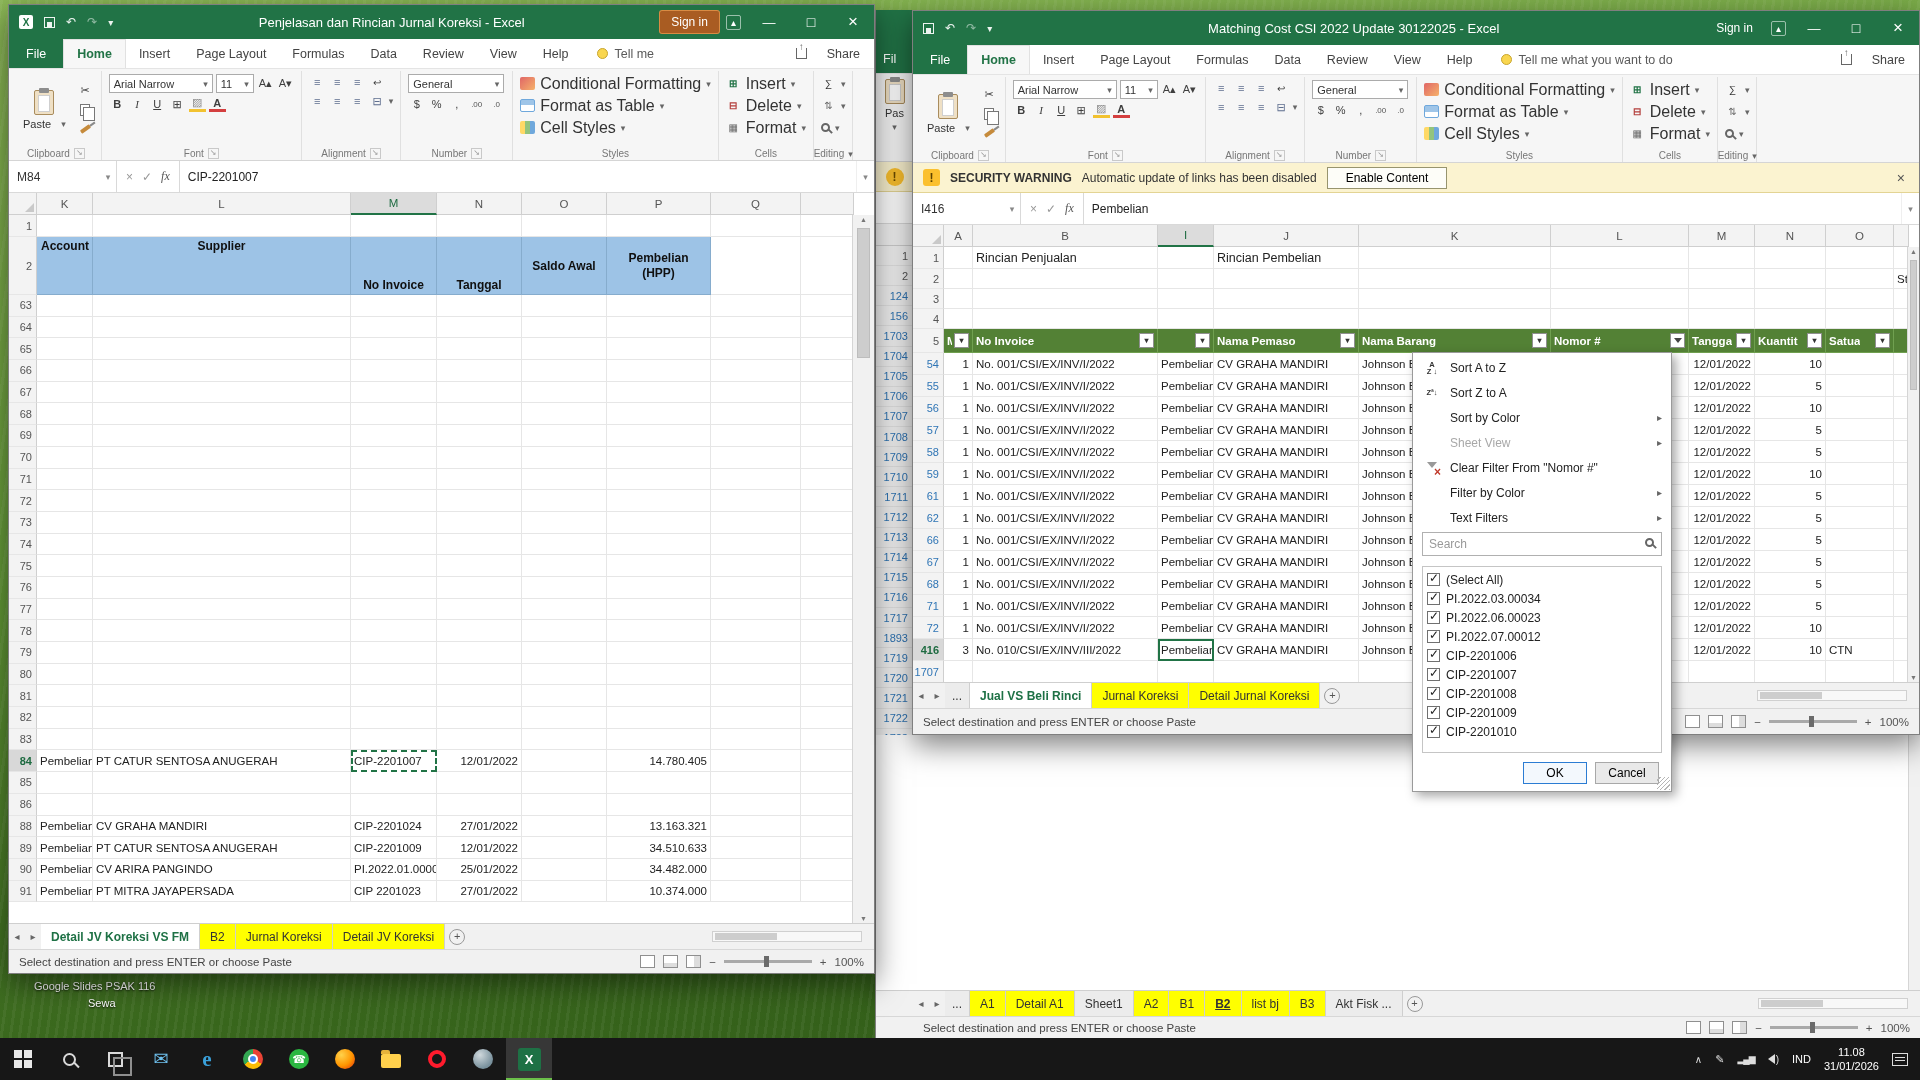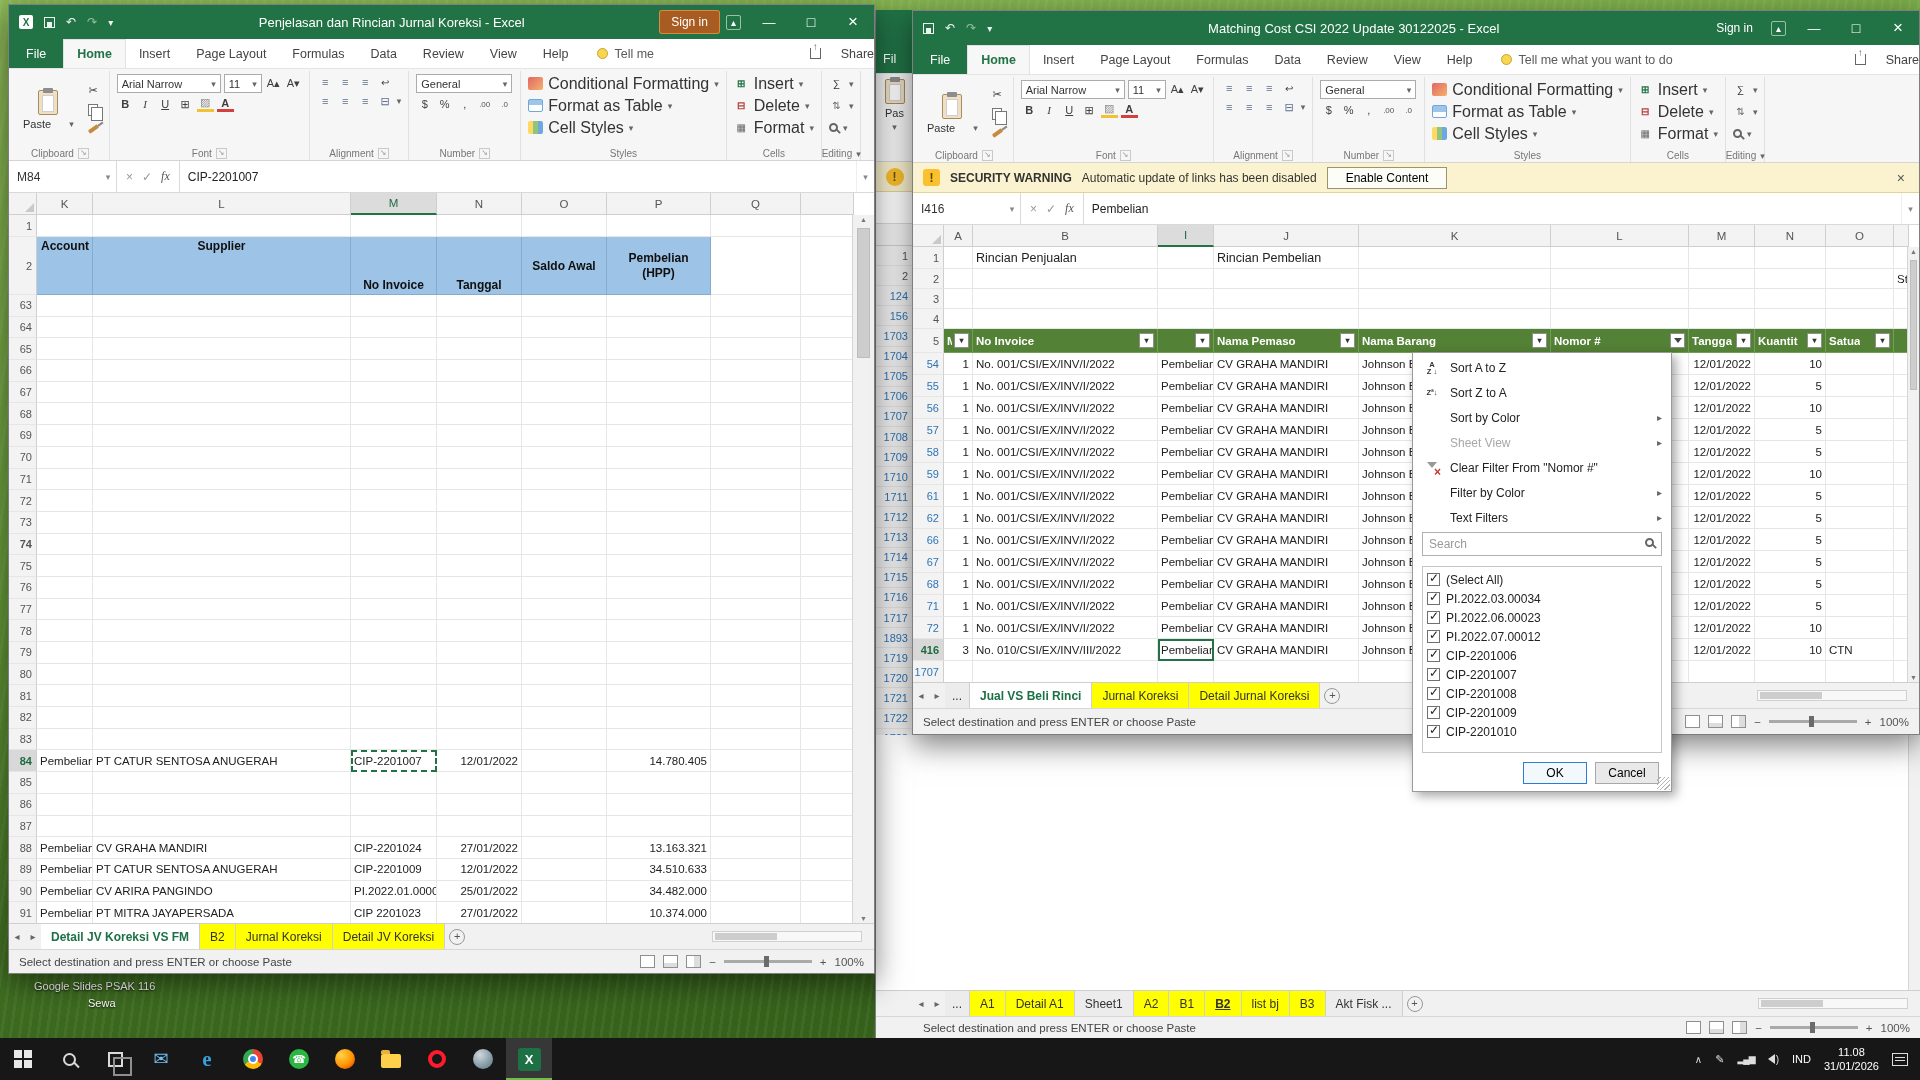--- a/index.html
+++ b/index.html
@@ -34,39 +34,39 @@
 .wbtn.max::before{content:"□";font-size:14px}
 .wbtn.close::before{content:"×";font-size:17px}
 
 .menurow{flex:0 0 30px;background:#fff;display:flex;align-items:center;font-size:12.5px;color:#444;border-bottom:1px solid #e4e4e4}
 .mtabs{display:flex;align-self:stretch}
 .mtab{padding:0 13px;display:flex;align-items:center;white-space:nowrap}
 .mtab.file{background:#217346;color:#fff;padding:0 17px}
 .mtab.active{color:#217346;font-weight:bold;background:#f7f7f7;border:1px solid #e1e1e1;border-bottom:none}
 .tellme{display:flex;align-items:center;gap:6px;margin-left:16px;color:#5a5a5a;white-space:nowrap}
 .bulb{width:11px;height:11px;border-radius:50%;background:#f9d64f;border:1px solid #c8a52e;display:inline-block}
-.share{margin-left:auto;display:flex;align-items:center;gap:20px;padding-right:0;color:#444;white-space:nowrap}
+.share{margin-left:auto;display:flex;align-items:center;gap:20px;padding-right:14px;color:#444;white-space:nowrap}
 .shareico{width:11px;height:11px;border:1px solid #666;border-top:none;position:relative;display:inline-block}
 .shareico::after{content:"↑";position:absolute;left:2px;top:-7px;font-size:10px;color:#666}
 
 
 #lw-ribbon{flex:0 0 92px}
 #rw-ribbon{flex:0 0 88px}
 .ribbon{height:100%;background:#f6f6f6;border-bottom:1px solid #d5d5d5;display:flex;padding:2px 2px 0;overflow:hidden}
 .rgroup{position:relative;border-right:1px solid #e0e0e0;padding:3px 7px 15px;display:flex;flex-direction:column;flex:0 0 auto}
 .rlabel{position:absolute;left:0;right:0;bottom:1px;display:flex;align-items:center;justify-content:center;gap:4px;font-size:10px;color:#777;white-space:nowrap}
 .dlg{font-size:8px;color:#999;border:1px solid #c9c9c9;padding:0 1px;line-height:1.1}
 .dlg::before{content:"↘"}
 .rbody{display:flex;flex:1;gap:6px}
 .rbody.col{flex-direction:column;gap:3px}
 .pastebtn{display:flex;flex-direction:column;align-items:center;justify-content:center;gap:3px;padding:1px 5px;font-size:11px;color:#333}
 .i-clip{width:20px;height:25px;background:#efe0c5;border:1px solid #a98c5d;border-radius:2px;position:relative;display:inline-block}
 .i-clip::before{content:"";position:absolute;left:4px;top:-3px;width:10px;height:5px;background:#8d8d8d;border-radius:1px}
 .i-clip::after{content:"";position:absolute;left:3px;top:4px;right:3px;bottom:2px;background:#fff;border:1px solid #cfcfcf}
-.plbl{display:flex;gap:18px;align-items:center}
+.plbl{display:flex;gap:10px;align-items:center}
 .clipcol{display:flex;flex-direction:column;gap:3px;justify-content:center}
 .sico{min-width:17px;height:16px;display:inline-flex;align-items:center;justify-content:center;font-size:11px;color:#3f3f3f;gap:1px}
 .ico-cut::before{content:"✂"}
 .i-copy{width:10px;height:12px;border:1px solid #777;background:#fff;position:relative;display:inline-block}
 .i-copy::after{content:"";position:absolute;left:2px;top:2px;width:10px;height:12px;border:1px solid #777;background:#fff}
 .i-brush{width:11px;height:4px;background:#c68b3c;transform:rotate(-35deg);position:relative;display:inline-block;border-radius:1px}
 .i-brush::after{content:"";position:absolute;right:-6px;top:1px;width:6px;height:2px;background:#8a8a8a}
 .frow{display:flex;gap:3px;align-items:center}
 .select{border:1px solid #ababab;background:#fff;display:inline-flex;align-items:center;justify-content:space-between;padding:1px 4px;font-size:11px;color:#333;height:19px}
 .fontname{width:104px}
@@ -730,21 +730,21 @@
           <div class="cell" style="width: 56px;"></div>
           <div class="cell" style="width: 258px;"></div>
           <div class="cell" style="width: 86px;"></div>
           <div class="cell" style="width: 85px;"></div>
           <div class="cell" style="width: 85px;"></div>
           <div class="cell" style="width: 104px;"></div>
           <div class="cell" style="width: 90px;"></div>
           <div class="cell" style="width: 53px;"></div>
         </div>
         <div class="grow" style="height: 21.7px;">
-          <div class="gut" style="width: 28px; font-weight: bold;">74</div>
+          <div class="gut" style="width: 28px;">74</div>
           <div class="cell" style="width: 56px;"></div>
           <div class="cell" style="width: 258px;"></div>
           <div class="cell" style="width: 86px;"></div>
           <div class="cell" style="width: 85px;"></div>
           <div class="cell" style="width: 85px;"></div>
           <div class="cell" style="width: 104px;"></div>
           <div class="cell" style="width: 90px;"></div>
           <div class="cell" style="width: 53px;"></div>
         </div>
         <div class="grow" style="height: 21.7px;">
@@ -863,31 +863,20 @@
           <div class="cell" style="width: 258px;"></div>
           <div class="cell" style="width: 86px;"></div>
           <div class="cell" style="width: 85px;"></div>
           <div class="cell" style="width: 85px;"></div>
           <div class="cell" style="width: 104px;"></div>
           <div class="cell" style="width: 90px;"></div>
           <div class="cell" style="width: 53px;"></div>
         </div>
         <div class="grow" style="height: 21.7px;">
           <div class="gut" style="width: 28px;">86</div>
-          <div class="cell" style="width: 56px;"></div>
-          <div class="cell" style="width: 258px;"></div>
-          <div class="cell" style="width: 86px;"></div>
-          <div class="cell" style="width: 85px;"></div>
-          <div class="cell" style="width: 85px;"></div>
-          <div class="cell" style="width: 104px;"></div>
-          <div class="cell" style="width: 90px;"></div>
-          <div class="cell" style="width: 53px;"></div>
-        </div>
-        <div class="grow" style="height: 21.7px;">
-          <div class="gut" style="width: 28px;">87</div>
           <div class="cell" style="width: 56px;"></div>
           <div class="cell" style="width: 258px;"></div>
           <div class="cell" style="width: 86px;"></div>
           <div class="cell" style="width: 85px;"></div>
           <div class="cell" style="width: 85px;"></div>
           <div class="cell" style="width: 104px;"></div>
           <div class="cell" style="width: 90px;"></div>
           <div class="cell" style="width: 53px;"></div>
         </div>
         <div class="grow" style="height: 21.7px;">

